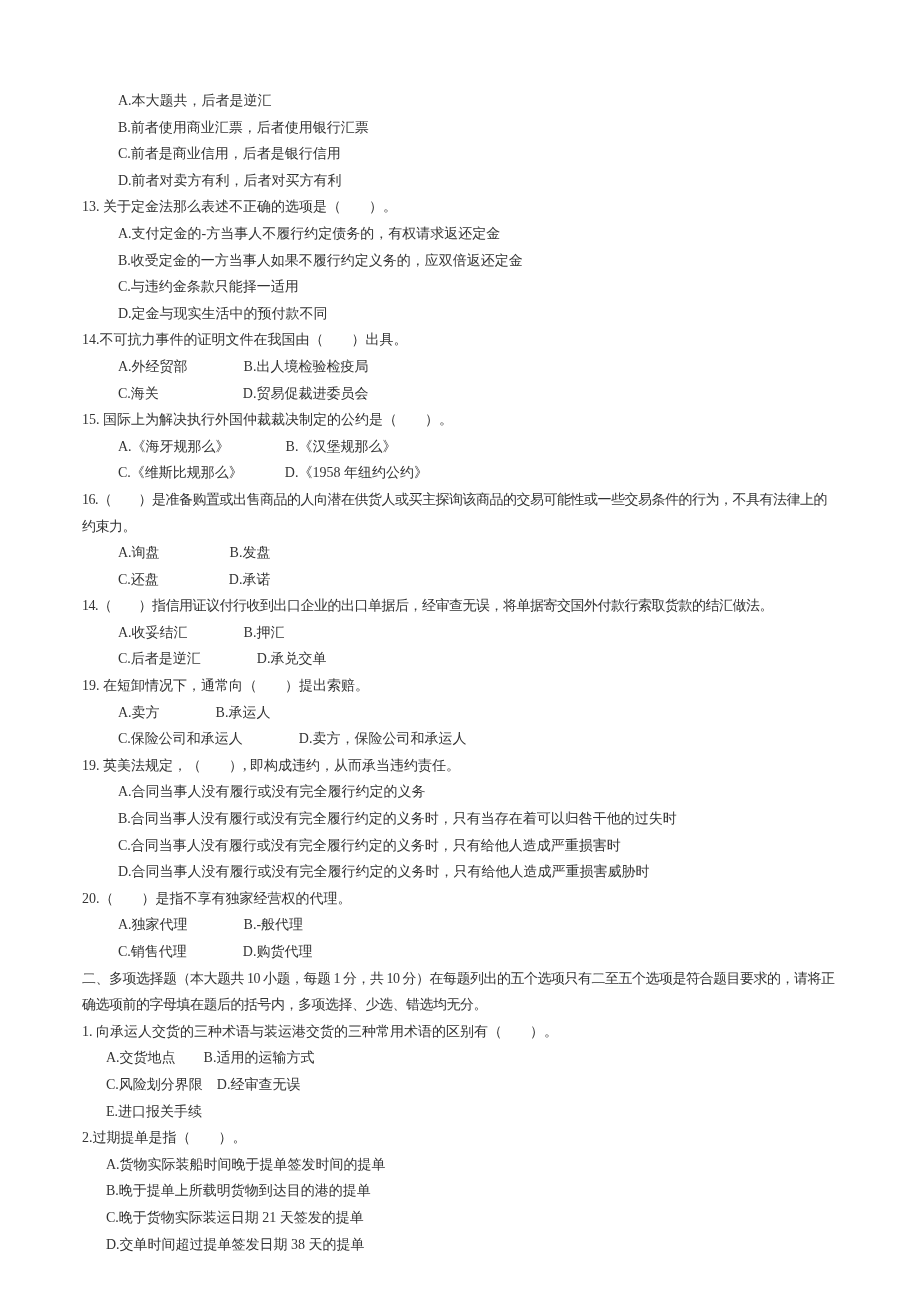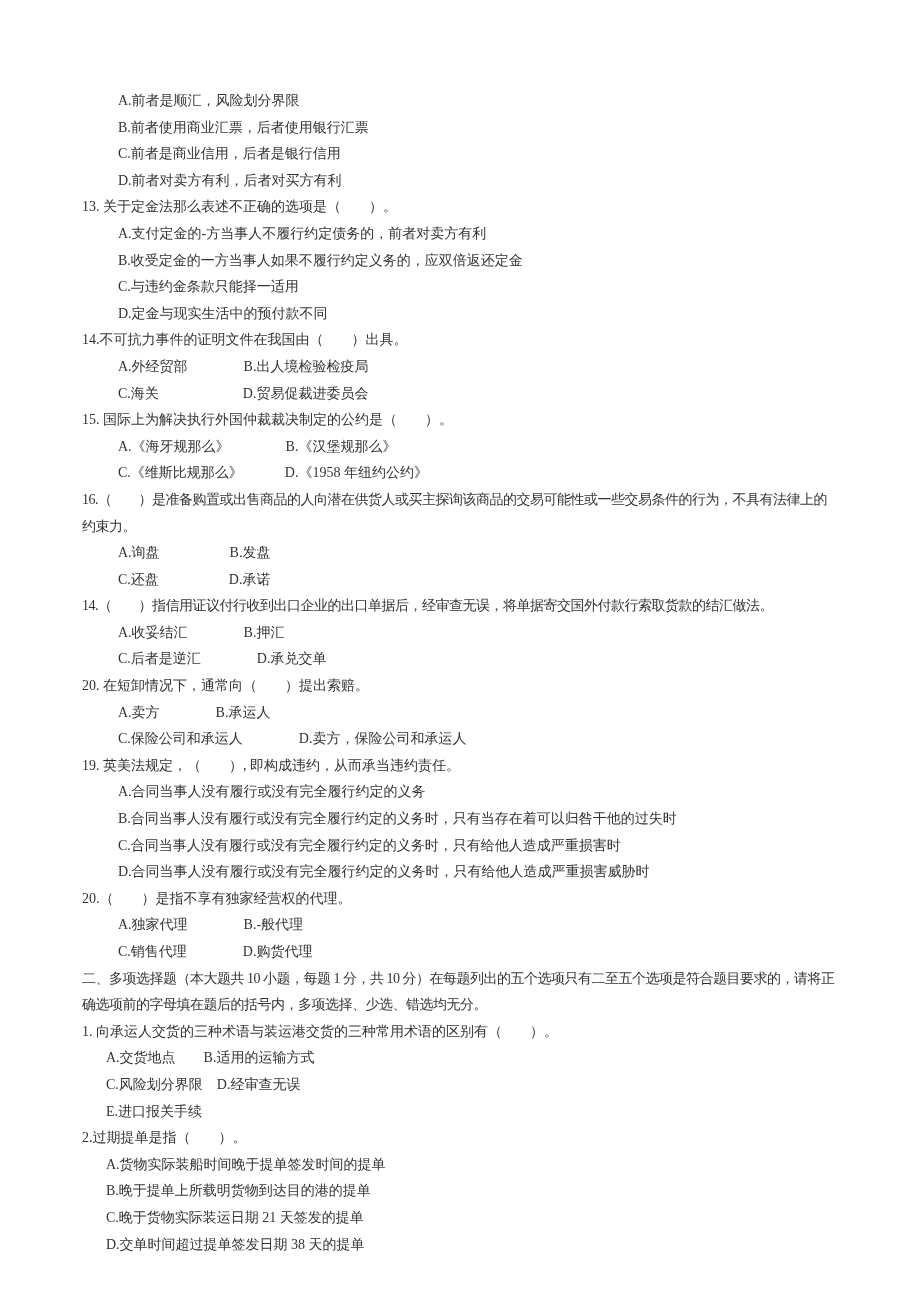--- a/index.html
+++ b/index.html
@@ -13,48 +13,48 @@
       padding: 88px 82px 60px 82px;
     }
     .line { white-space: pre-wrap; }
     .indent1 { padding-left: 36px; }
     .indent2 { padding-left: 24px; font-family: Liberation Serif, serif; }
     .narrow { letter-spacing: -0.5px; }
   </style>
 </head>
 <body>
 
-<div class="line indent1">A.前者是顺汇，风险划分界限</div>
+<div class="line indent1">A.本大题共，后者是逆汇</div>
 <div class="line indent1">B.前者使用商业汇票，后者使用银行汇票</div>
 <div class="line indent1">C.前者是商业信用，后者是银行信用</div>
 <div class="line indent1">D.前者对卖方有利，后者对买方有利</div>
 
 <div class="line">13. 关于定金法那么表述不正确的选项是（　　）。</div>
-<div class="line indent1">A.支付定金的-方当事人不履行约定债务的，前者对卖方有利</div>
+<div class="line indent1">A.支付定金的-方当事人不履行约定债务的，有权请求返还定金</div>
 <div class="line indent1">B.收受定金的一方当事人如果不履行约定义务的，应双倍返还定金</div>
 <div class="line indent1">C.与违约金条款只能择一适用</div>
 <div class="line indent1">D.定金与现实生活中的预付款不同</div>
 
 <div class="line">14.不可抗力事件的证明文件在我国由（　　）出具。</div>
 <div class="line indent1">A.外经贸部　　　　B.出人境检验检疫局</div>
 <div class="line indent1">C.海关　　　　　　D.贸易促裁进委员会</div>
 
 <div class="line">15. 国际上为解决执行外国仲裁裁决制定的公约是（　　）。</div>
 <div class="line indent1">A.《海牙规那么》　　　　B.《汉堡规那么》</div>
 <div class="line indent1">C.《维斯比规那么》　　　D.《1958 年纽约公约》</div>
 
 <div class="line"><span class="narrow">16.（　　）是准备购置或出售商品的人向潜在供货人或买主探询该商品的交易可能性或一些交易条件的行为，不具有法律上的约束力。</span></div>
 <div class="line indent1">A.询盘　　　　　B.发盘</div>
 <div class="line indent1">C.还盘　　　　　D.承诺</div>
 
 <div class="line"><span class="narrow">14.（　　）指信用证议付行收到出口企业的出口单据后，经审查无误，将单据寄交国外付款行索取货款的结汇做法。</span></div>
 <div class="line indent1">A.收妥结汇　　　　B.押汇</div>
 <div class="line indent1">C.后者是逆汇　　　　D.承兑交单</div>
 
-<div class="line">20. 在短卸情况下，通常向（　　）提出索赔。</div>
+<div class="line">19. 在短卸情况下，通常向（　　）提出索赔。</div>
 <div class="line indent1">A.卖方　　　　B.承运人</div>
 <div class="line indent1">C.保险公司和承运人　　　　D.卖方，保险公司和承运人</div>
 
 <div class="line">19. 英美法规定，（　　）, 即构成违约，从而承当违约责任。</div>
 <div class="line indent1">A.合同当事人没有履行或没有完全履行约定的义务</div>
 <div class="line indent1">B.合同当事人没有履行或没有完全履行约定的义务时，只有当存在着可以归咎干他的过失时</div>
 <div class="line indent1">C.合同当事人没有履行或没有完全履行约定的义务时，只有给他人造成严重损害时</div>
 <div class="line indent1">D.合同当事人没有履行或没有完全履行约定的义务时，只有给他人造成严重损害威胁时</div>
 
 <div class="line">20.（　　）是指不享有独家经营权的代理。</div>

